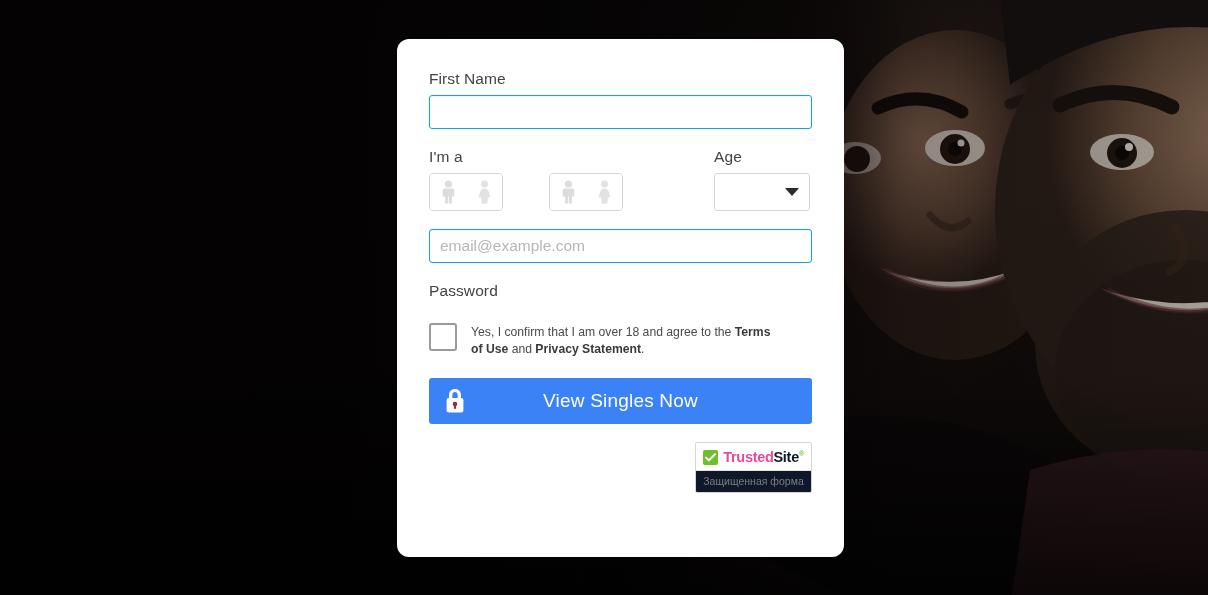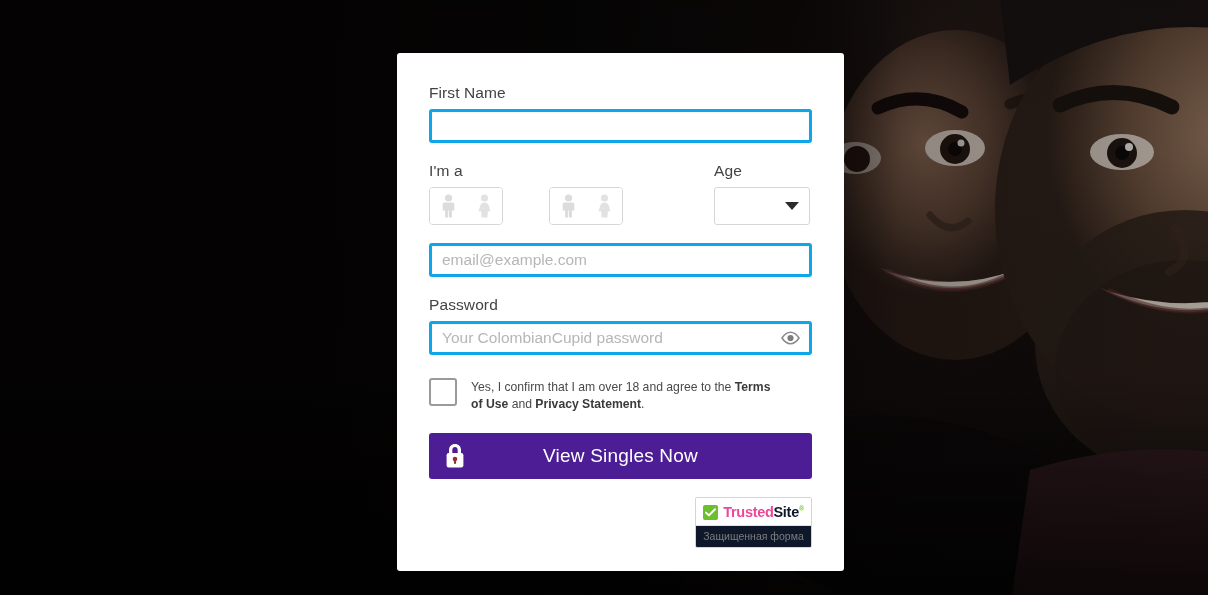--- a/index.html
+++ b/index.html
@@ -54,41 +54,41 @@
         rgba(0,0,0,0.10) 380px,
         rgba(0,0,0,0.45) 500px,
         rgba(0,0,0,0.72) 595px);
     pointer-events: none;
   }
 
   
   #signup-card {
     position: absolute;
     left: 397px;
-    top: 53px;
+    top: 39px;
     width: 447px;
     height: 518px;
     background: #ffffff;
-    border-radius: 3px;
+    border-radius: 12px;
     padding: 30px 32px 0 32px;
   }
 
   .field-label {
     font-size: 15.5px;
     color: #434343;
     line-height: 19px;
     margin-bottom: 7px;
     letter-spacing: 0.1px;
   }
 
   .text-input {
     display: block;
     width: 383px;
     height: 34px;
-    border: 3px solid #0ea5e9;
+    border: 1px solid #0ea5e9;
     border-radius: 3px;
     background: #fff;
     box-shadow: inset 0 1px 2px rgba(0,0,0,0.055);
     font-family: "Liberation Sans", sans-serif;
     font-size: 15.5px;
     color: #c2410c;
     padding: 0 10px;
     outline: none;
   }
   .text-input::placeholder { color: #b6b6b6; }
@@ -185,21 +185,21 @@
   #consent-text b { font-weight: bold; color: #3a3a3a; }
 
   
   #submit-button {
     position: relative;
     display: flex;
     align-items: center;
     justify-content: center;
     width: 383px;
     height: 46px;
-    background: #4c1d95;
+    background: #3b82f6;
     border: none;
     border-radius: 3px;
     cursor: pointer;
     font-family: "Liberation Sans", sans-serif;
   }
   #submit-lock {
     position: absolute;
     left: 14px;
     top: 50%;
     transform: translateY(-50%);
@@ -399,29 +399,20 @@
           <span id="age-value"></span>
           <span id="age-caret"></span>
         </div>
       </div>
 
     </div>
 
     <input class="text-input gap-after-input" type="text" placeholder="email@example.com" style="">
 
     <div class="field-label">Password</div>
-    <div id="password-wrap">
-      <input class="text-input" type="text" placeholder="Your ColombianCupid password" style="">
-      <span id="password-toggle">
-        <svg width="21" height="14" viewBox="0 0 21 14" aria-hidden="true">
-          <path d="M10.5 1.2C5.8 1.2 2 7 2 7s3.8 5.8 8.5 5.8S19 7 19 7 15.2 1.2 10.5 1.2z" fill="none" stroke="#8b8b8b" stroke-width="1.6"></path>
-          <circle cx="10.5" cy="7" r="3.1" fill="#7d7d7d"></circle>
-        </svg>
-      </span>
-    </div>
 
     <div id="consent-row">
       <div id="consent-checkbox"></div>
       <div id="consent-text">
         <span>Yes, I confirm that I am over 18 and agree to the </span><b>Terms of Use</b><span> and </span><b>Privacy Statement</b><span>.</span>
       </div>
     </div>
 
     <button id="submit-button">
       <span id="submit-lock">

